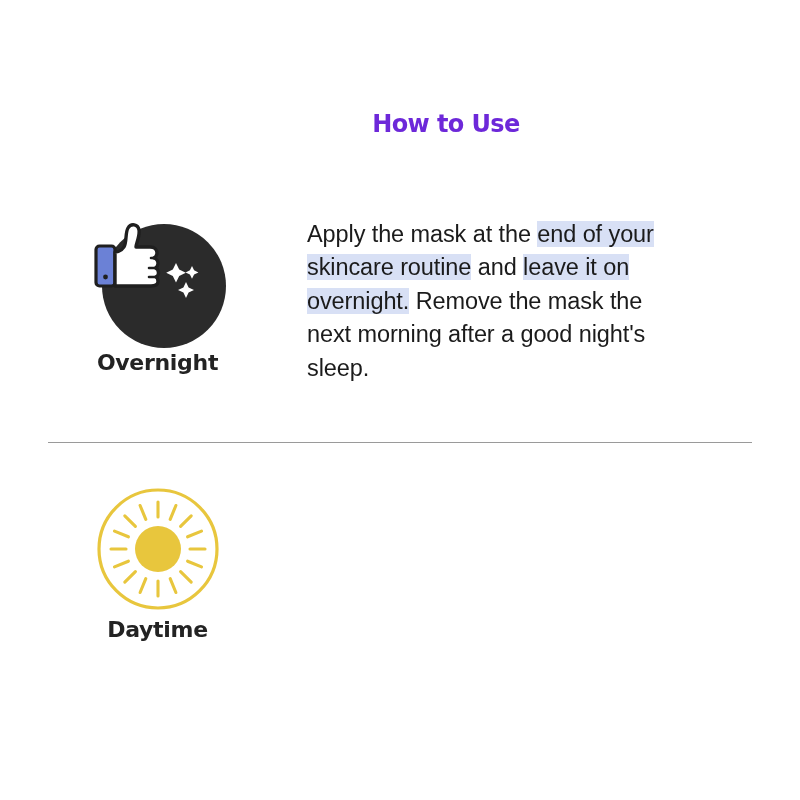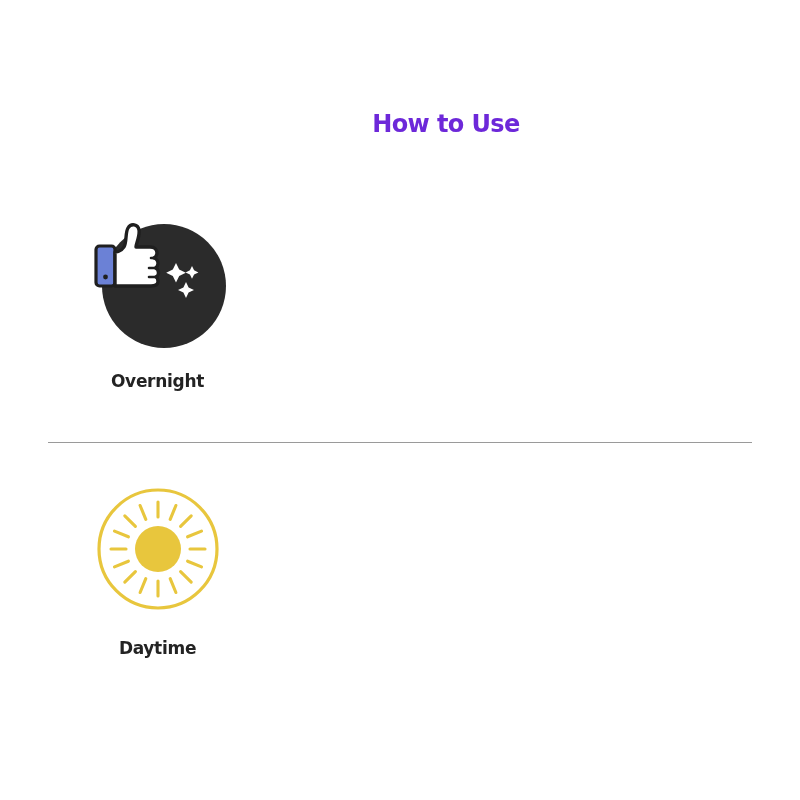--- a/index.html
+++ b/index.html
@@ -35,22 +35,22 @@
     display:flex;
     flex-direction:column;
     align-items:center;
     flex:0 0 307px;
     padding-left:8px;
   }
 
   .icon-wrap { position:relative; width:140px; height:133px; }
 
   .icon-label {
-    margin-top:22px;
-    font-size:17px;
+    margin-top:1px;
+    font-size:22px;
     font-weight:bold;
     letter-spacing:-0.3px;
     color:#232323;
     font-family:"DejaVu Sans", sans-serif;
   }
 
   .text-col {
     flex:1 1 auto;
     padding-right:110px;
     padding-top:2px;
@@ -126,20 +126,23 @@
                      C 68 62 68 64 68 65.5
                      C 68 68.5 65 70 61 70
                      L 25 70 Z" fill="#ffffff" stroke="#1f1f1f" stroke-width="3.4" stroke-linejoin="round"></path>
             <path d="M61 42 L64 42 M59 52 L65.5 52 M59 61 L66 61" stroke="#1f1f1f" stroke-width="2.6" stroke-linecap="round"></path>
           </g>
         </svg>
       </div>
       <div class="icon-label">Overnight</div>
     </div>
 
+    <div class="text-col">
+      <p class="body-text"><span>Apply the mask at the </span><mark class="hl">end of your skincare routine</mark><span> and </span><mark class="hl">leave it on overnight.</mark><span> Remove the mask the next morning after a good night's sleep.</span></p>
+    </div>
   </div>
 
   <div class="divider"></div>
 
   <div class="section sec-daytime">
 
     <div class="icon-col">
       <div class="icon-wrap">
         <svg width="140" height="133" viewBox="0 0 140 133">
 

